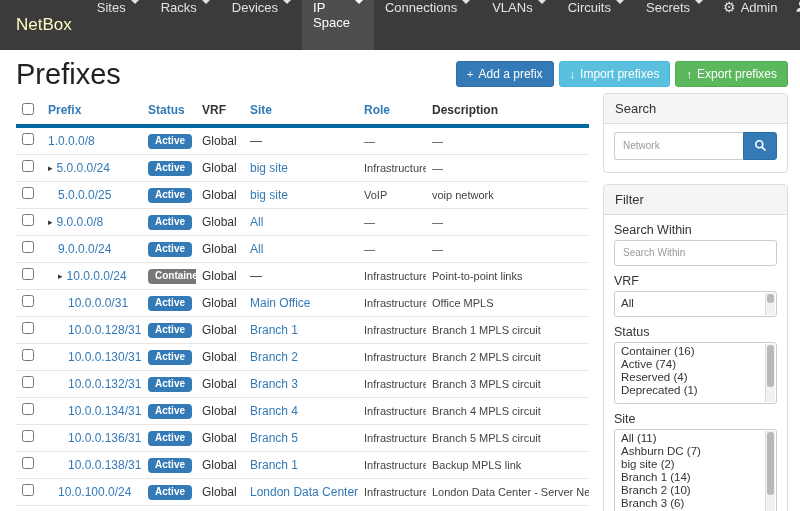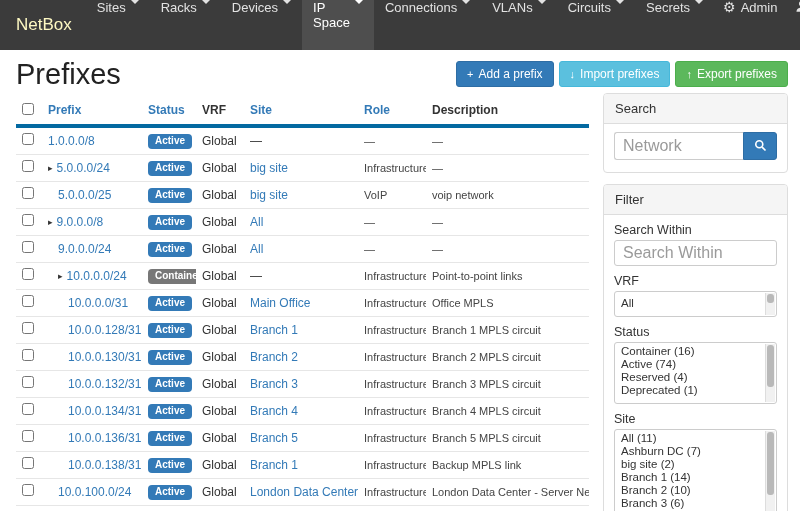--- a/index.html
+++ b/index.html
@@ -49,21 +49,21 @@
   .arrow { font-size: 9px; color: #333; margin-right: 4px; position: relative; top: -1px; }
   .label { display: inline-block; font-size: 10px; font-weight: 700; color: #fff; padding: 2px 7px 3px; border-radius: 4px; line-height: 1; }
   .label-primary { background: #337ab7; }
   .label-default { background: #777; }
   input[type="checkbox"] { width: 12px; height: 12px; }
 
   
   .panel { border: 1px solid #ddd; border-radius: 4px; background: #fff; margin-bottom: 11px; }
   .panel-heading { background: #f5f5f5; border-bottom: 1px solid #ddd; border-radius: 3px 3px 0 0; padding: 7px 11px; font-size: 13px; color: #333; }
   .panel-body { padding: 8px 10px 12px; }
-  .form-control { width: 100%; height: 26px; border: 1px solid #ccc; border-radius: 3px; padding: 3px 8px; font-size: 16px; color: #555; font-family: inherit; }
+  .form-control { width: 100%; height: 26px; border: 1px solid #ccc; border-radius: 3px; padding: 3px 8px; font-size: 10px; color: #555; font-family: inherit; }
   .form-control::placeholder { color: #9a9a9a; }
   .input-group { display: flex; }
   .input-group .form-control { height: 28px; border-radius: 3px 0 0 3px; border-right: none; flex: 1; min-width: 0; }
   .search-btn { width: 34px; height: 28px; background: #337ab7; border: 1px solid #2e6da4; border-radius: 0 3px 3px 0; display: flex; align-items: center; justify-content: center; cursor: pointer; }
   .flabel { display: block; font-size: 12.5px; color: #333; margin: 8px 0 3px; }
   .flabel:first-child { margin-top: 0; }
   .listbox { position: relative; overflow: hidden; background: #fff; border: 1px solid #ccc; border-radius: 3px; }
   .opts { padding: 2px 0; }
   .opt { font-size: 11.5px; line-height: 13px; padding: 0 6px; white-space: nowrap; overflow: hidden; color: #333; }
   .h-vrf { height: 26px; } .h-vrf .opts { padding: 5px 0; }

